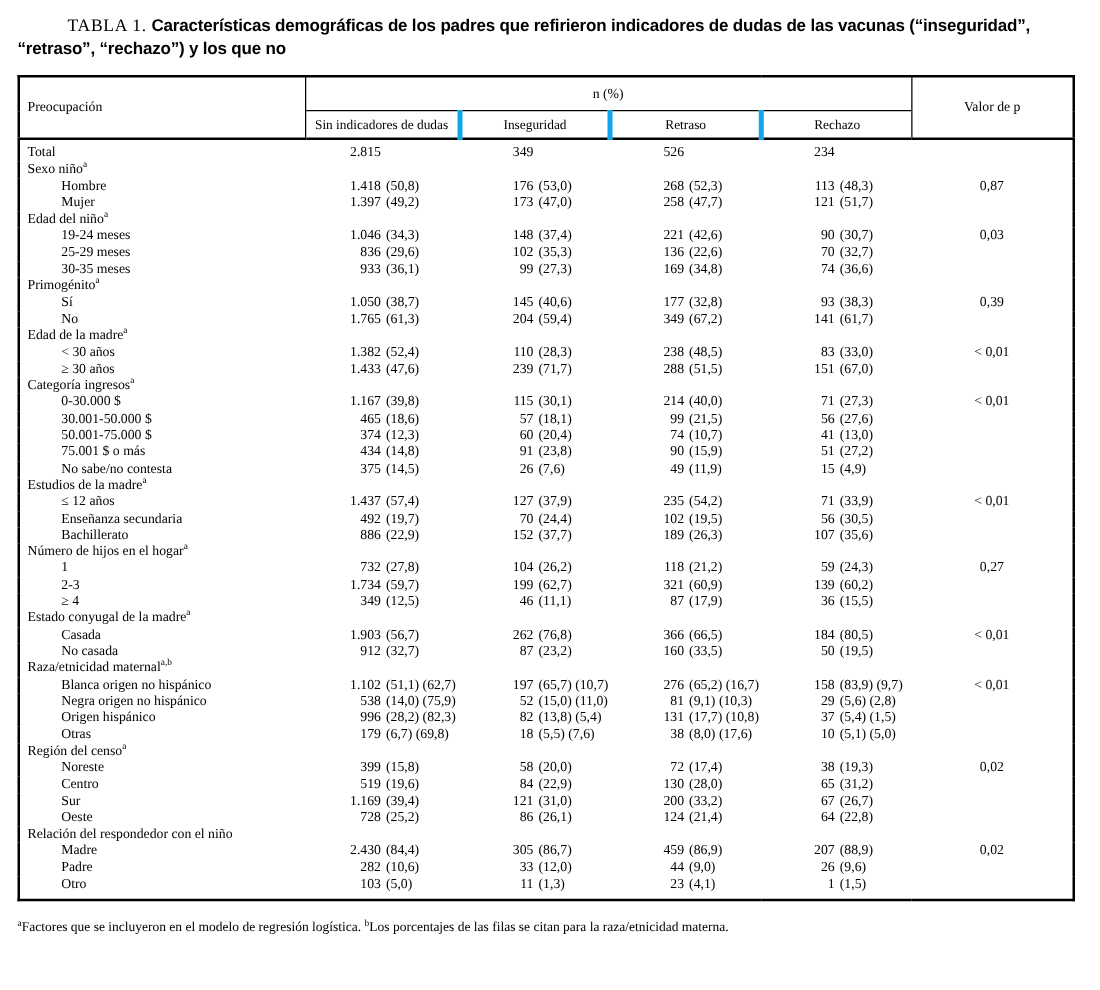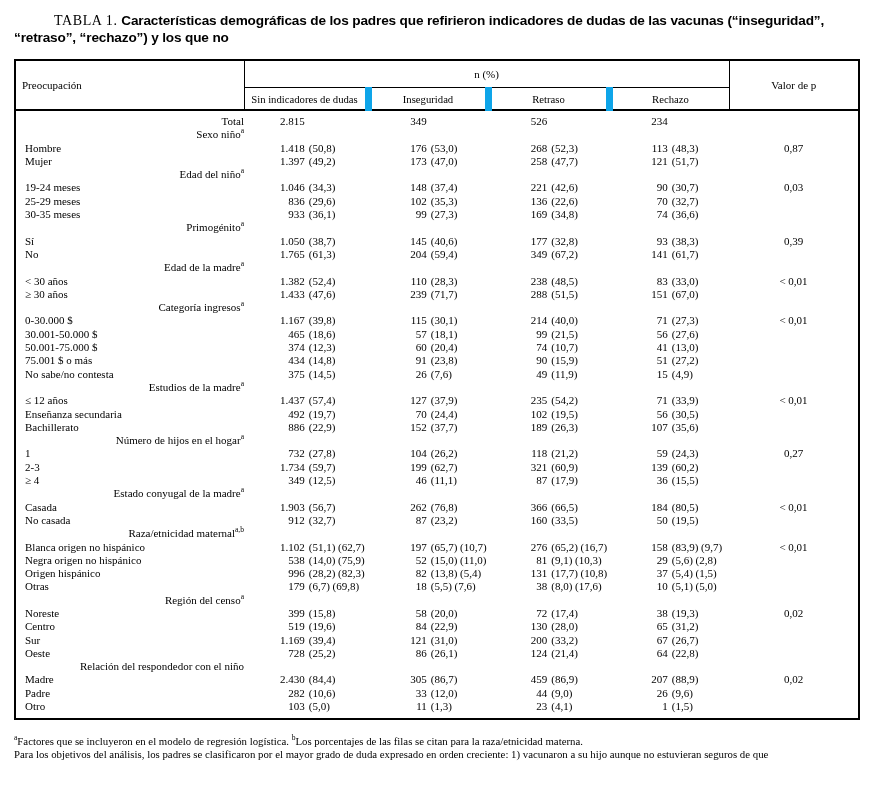--- a/index.html
+++ b/index.html
@@ -52,35 +52,35 @@
     text-align:center;
     vertical-align:middle;
     border-left:1px solid #000;
     border-bottom:2px solid #000;
   }
   .th-sub{
     text-align:center;
     height:21px;
     vertical-align:middle;
     font-size:10.7px;
-    border-right:7px solid #0ea5e9;
+    border-right:4px solid #0ea5e9;
     border-bottom:2px solid #000;
   }
   .th-sub.last{border-right:none;}
   tbody td{
     font-size:11px;
     line-height:13.3px;
     height:13.3px;
     vertical-align:middle;
   }
   tbody tr:first-child td{padding-top:4px;}
   tbody tr:last-child td{padding-bottom:5px;}
   td.lbl{white-space:nowrap;}
-  td.lbl.flush{padding-left:6px;text-align:right;}
-  td.lbl.item{padding-left:9px;}
+  td.lbl.flush{padding-left:6px;}
+  td.lbl.item{padding-left:33px;}
   td.val{white-space:nowrap;overflow:visible;}
   td.val .num{display:inline-block;width:49%;text-align:right;}
   td.val .pct{padding-left:4px;}
   td.pval{text-align:center;}
   sup{font-size:7.5px;line-height:0;vertical-align:super;letter-spacing:0;}
   .footnotes{
     margin-top:15px;
     font-size:10.8px;
     line-height:13px;
     width:856px;
@@ -481,17 +481,16 @@
           <td class="pval"></td>
         </tr>
       </tbody>
   </table>
 
   <div class="footnotes">
     <div class="fn-line">
       <sup>a</sup><span>Factores que se incluyeron en el modelo de regresión logística. </span><sup>b</sup><span>Los porcentajes de las filas se citan para la raza/etnicidad materna.</span>
     </div>
     <div class="fn-para">
-        <div>Para los objetivos del análisis, los padres se clasificaron por el mayor grado de duda expresado en orden creciente: 1) vacunaron a su hijo aunque no estuvieran seguros de que</div>
       </div>
   </div>
 
 </div>
 
 </body></html>

